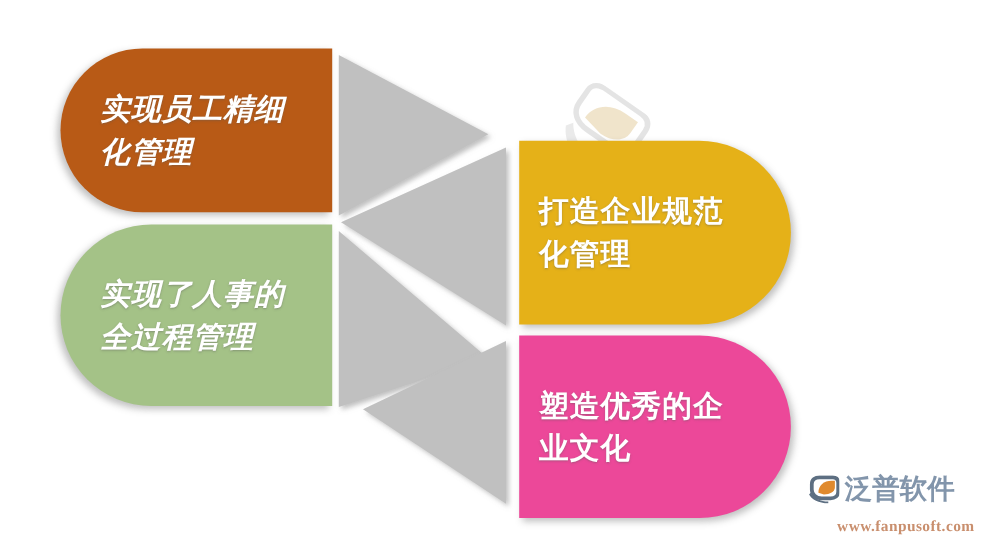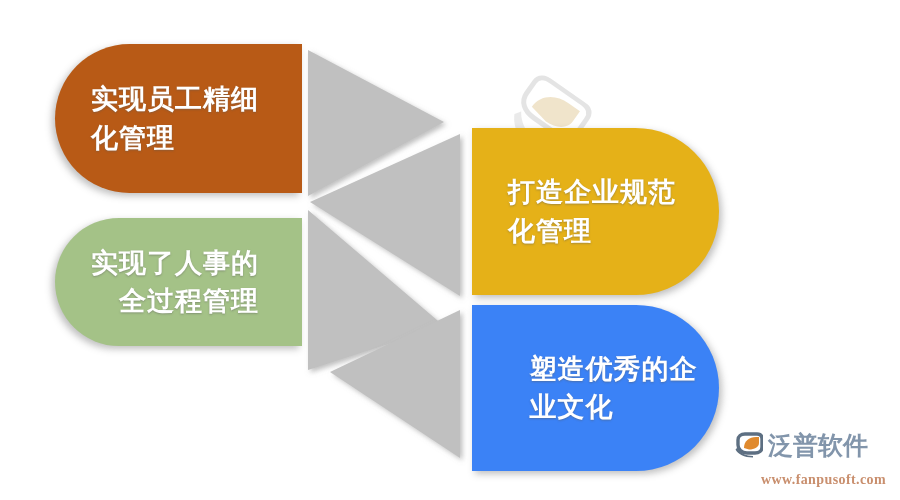--- a/index.html
+++ b/index.html
@@ -88,32 +88,32 @@
     letter-spacing: 1px;
     text-shadow: 0 1px 2px rgba(90,90,90,0.45);
     white-space: pre-line;
   }
 
   
   .pill.left {
     border-radius: 120px 0 0 120px;
     padding-left: 22px;
     box-shadow: -3px 3px 7px rgba(90,90,90,0.38);
+    font-style: italic;
   }
   .pill.left .label { padding-left: 0px; }
 
   
   .pill.right {
     border-radius: 0 120px 120px 0;
-    padding-left: 18px;
     box-shadow: 3px 3px 7px rgba(90,90,90,0.38);
   }
 
   #pill-orange { left: 55px;  top: 44px;  width: 247px; height: 149px; }
-  #pill-green  { left: 55px;  top: 218px; width: 247px; height: 128px; text-align: right; }
+  #pill-green  { left: 55px;  top: 204px; width: 247px; height: 165px; }
   #pill-gold   { left: 472px; top: 128px; width: 247px; height: 167px; }
   #pill-blue   { left: 472px; top: 305px; width: 247px; height: 166px; }
 
   #pill-orange .label,
   #pill-green  .label { padding-left: 14px; }
   #pill-gold   .label,
   #pill-blue   .label { padding-left: 18px; }
 
   
   .brand {
@@ -186,21 +186,21 @@
   <div id="pill-green" class="pill left" style="background:#a4c287;">
     <div class="label">实现了人事的
 全过程管理</div>
   </div>
 
   <div id="pill-gold" class="pill right" style="background:#e5b118;">
     <div class="label">打造企业规范
 化管理</div>
   </div>
 
-  <div id="pill-blue" class="pill right" style="background:#3b82f6;justify-content:center;">
+  <div id="pill-blue" class="pill right" style="background:#ec4899;">
     <div class="label">塑造优秀的企
 业文化</div>
   </div>
 
   <div class="brand">
     <div class="brand-row">
       <svg width="28" height="26" viewBox="0 0 28 26">
         <path d="M3 8 C3 4, 6 2, 10 2 L22 2 C25.5 2, 27 4, 27 7 L27 15
                  C27 19, 24 21, 20 21 L12 21 C6.5 21, 3 17, 3 13 Z" fill="none" stroke="#5d6f82" stroke-width="3.4" stroke-linejoin="round"></path>
         <path d="M9 16 C9 9, 14 5, 21 5 L24 5 L24 11 C24 15, 19.5 17.5, 14 17.5 Z" fill="#e08a2e"></path>

